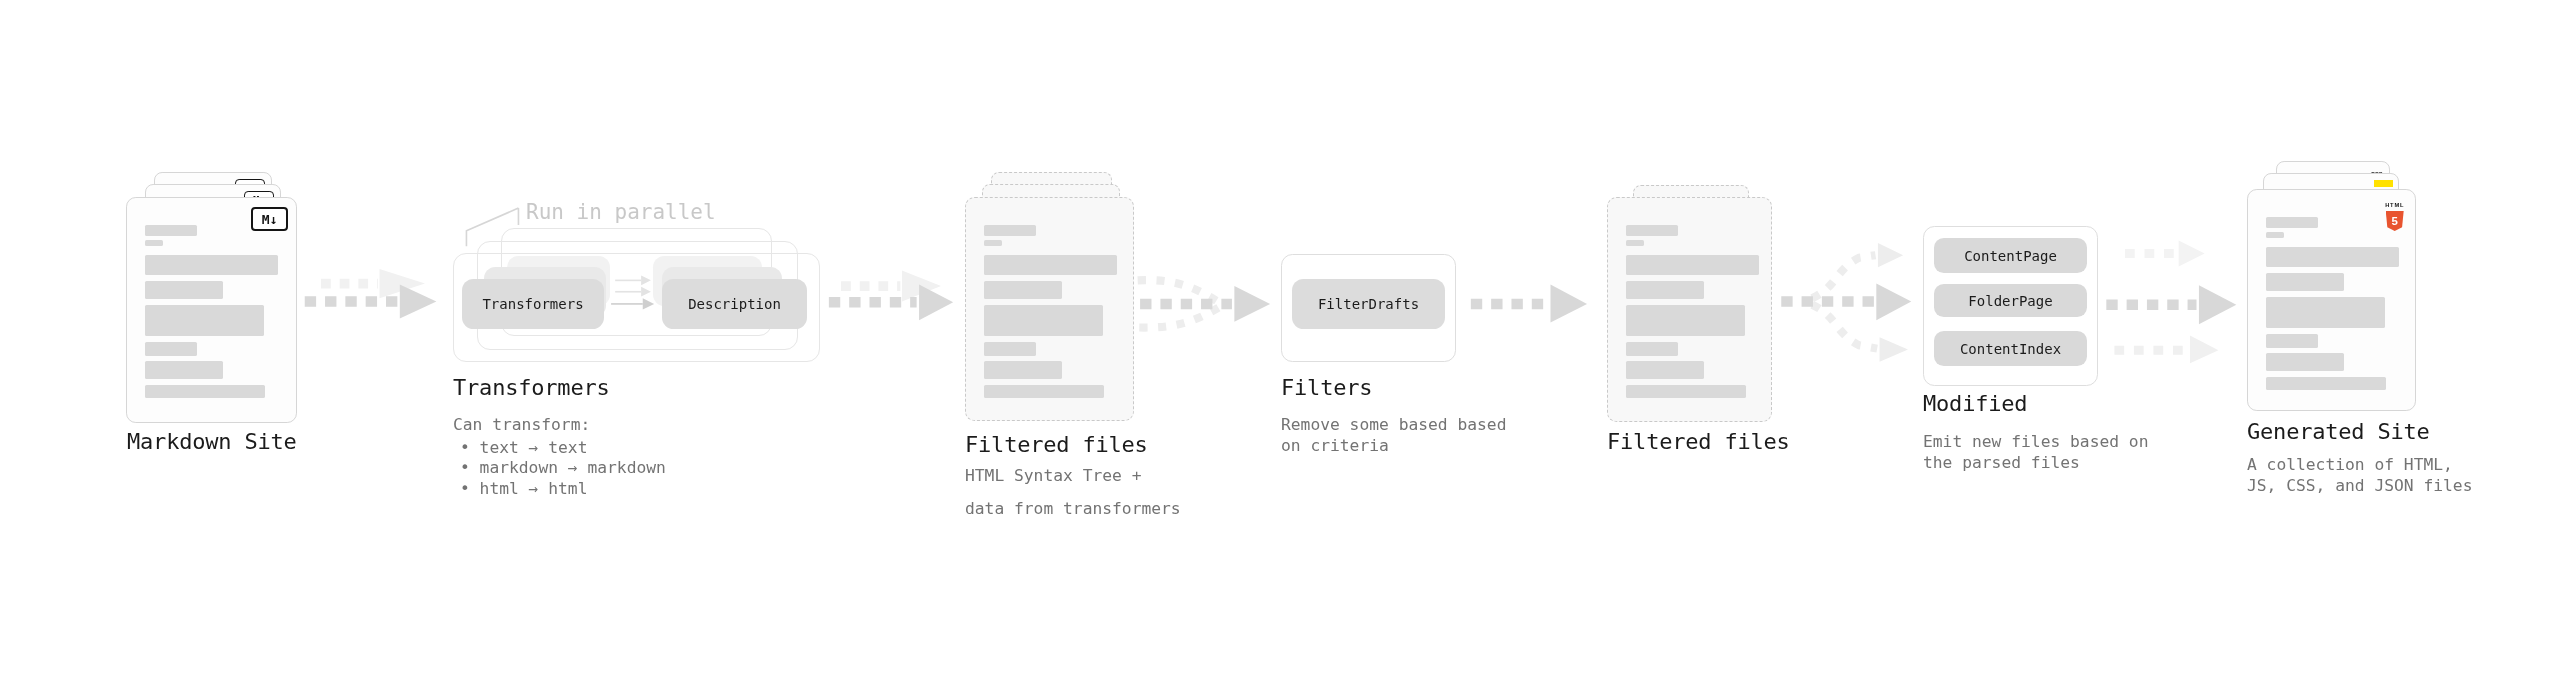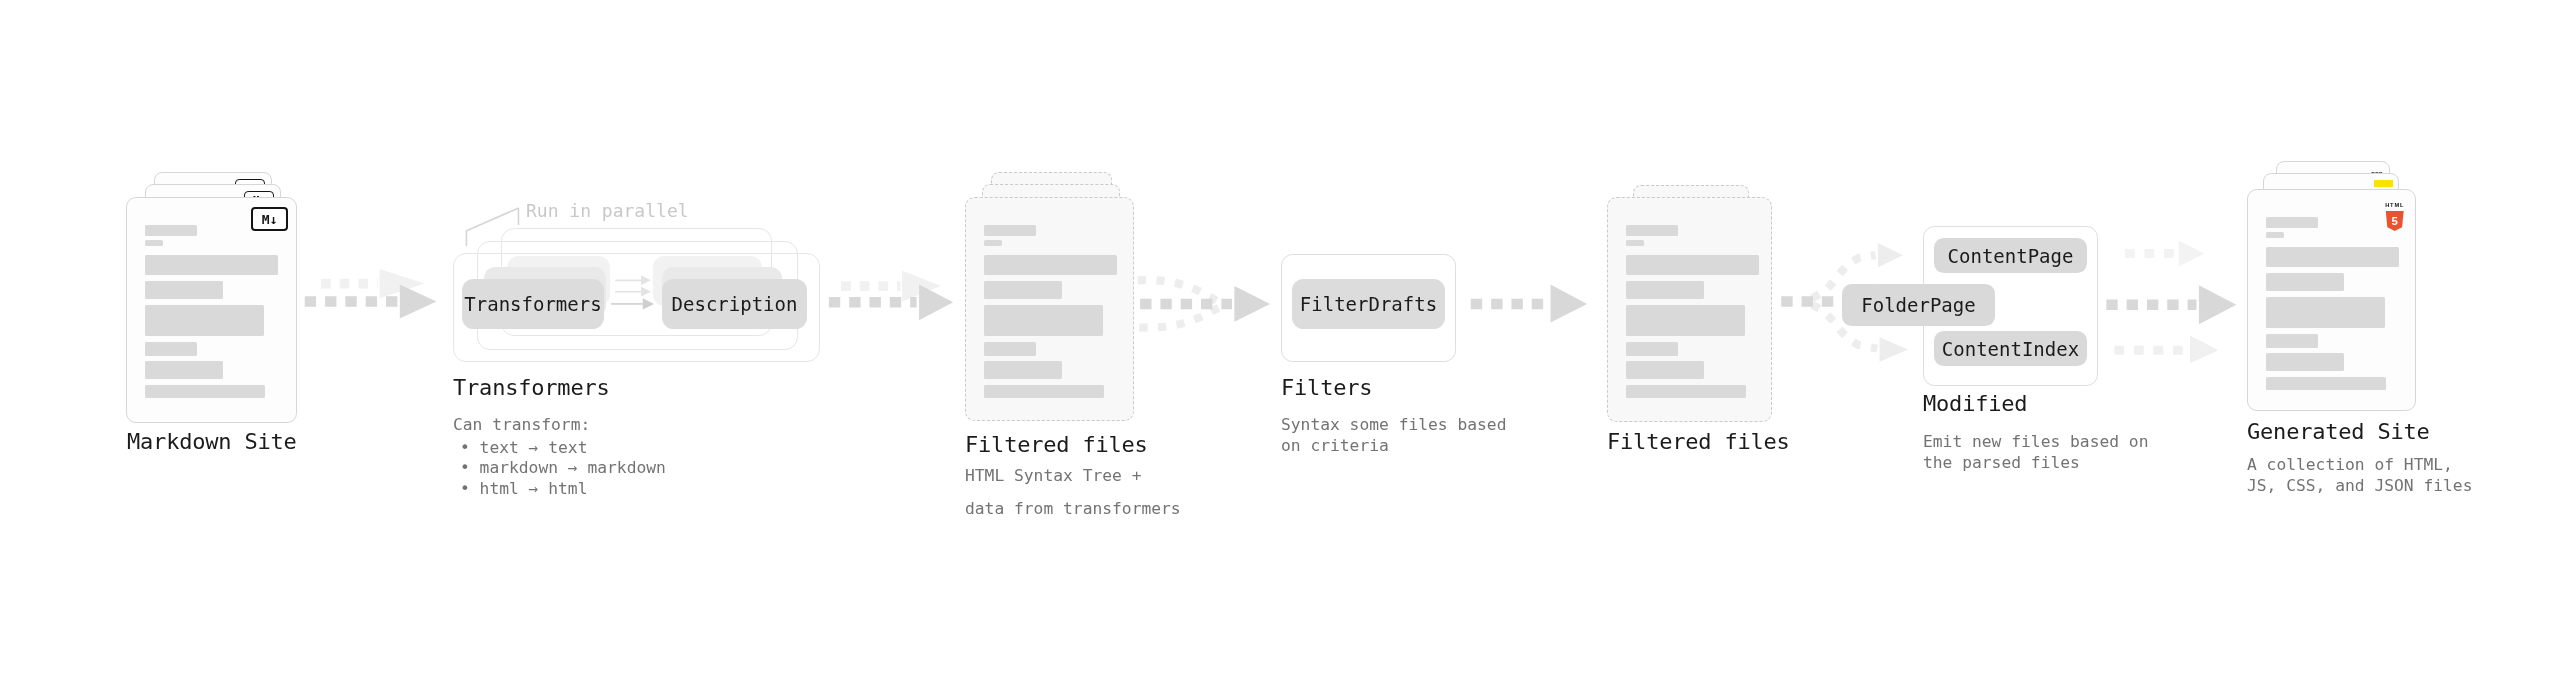--- a/index.html
+++ b/index.html
@@ -13,27 +13,27 @@
   .b1{top:27px;width:52px;height:11.4px}
   .b2{top:42px;width:18px;height:5.7px}
   .b3{top:57px;width:133px;height:19.5px}
   .b4{top:83px;width:78px;height:18px}
   .b5{top:107px;width:119px;height:31px}
   .b6{top:144px;width:52px;height:14px}
   .b7{top:163px;width:78px;height:18px}
   .b8{top:187px;width:120px;height:13px}
   .stage-label{position:absolute;font-size:22px;line-height:1.15;color:#1b1b1b;letter-spacing:-0.2px;white-space:nowrap}
   .caption{position:absolute;font-size:16.3px;line-height:1.2;color:#737373;white-space:nowrap}
-  .note{position:absolute;font-size:18px;color:#c8c8c8;white-space:nowrap}
+  .note{position:absolute;font-size:21px;color:#c8c8c8;white-space:nowrap}
   .outline{position:absolute;border:1.6px solid #e6e6e6;border-radius:13px;background:transparent}
   .ghost{position:absolute;border-radius:11.4px}
   .g1{background:#e9e9e9}
   .g2{background:#f2f2f2}
   .btn{position:absolute;background:#dcdcdc;border-radius:11.4px;display:flex;align-items:center;justify-content:center;
-       font-size:19px;color:#1b1b1b;white-space:nowrap}
+       font-size:14px;color:#1b1b1b;white-space:nowrap}
   .btn.small{background:#d9d9d9;border-radius:9.8px}
   .panel{position:absolute;background:#ffffff;border:1.6px solid #dedede;border-radius:11.4px}
   .md-icon{position:absolute;background:#fff;border:2.4px solid #141414;border-radius:4.1px;
            display:flex;align-items:center;justify-content:center;font-weight:bold;color:#141414}
   .md-icon.lg{width:32.5px;height:20.3px;right:8.1px;top:9px;font-size:13px}
   .md-icon.sm{width:28px;height:17px;right:5.7px;top:5.7px;font-size:10.6px;border-width:1.6px}
   .html5{position:absolute;right:9.8px;top:4.9px;width:21px;text-align:center}
   .html5 .cap{font-family:"Liberation Sans",sans-serif;font-weight:bold;font-size:5.7px;letter-spacing:0.8px;color:#111}
   .html5 .shield{width:18px;height:20.3px;margin:0.8px auto 0;background:#e8542f;
                  clip-path:polygon(0 0,100% 0,91% 82%,50% 100%,9% 82%);
@@ -164,21 +164,21 @@
     </div>
     <div class="stage-label" style="left:965px;top:432px">Filtered files</div>
     <div class="caption" style="left:965px;top:466px">HTML Syntax Tree +</div>
     <div class="caption" style="left:965px;top:499px">data from transformers</div>
   </section>
 
   <section>
     <div class="panel" style="left:1281px;top:254px;width:173px;height:106px"></div>
     <div class="btn" style="left:1292px;top:279px;width:153px;height:50px">FilterDrafts</div>
     <div class="stage-label" style="left:1281px;top:375px">Filters</div>
-    <div class="caption" style="left:1281px;top:415px">Syntax some files based</div>
+    <div class="caption" style="left:1281px;top:415px">Remove some based based</div>
     <div class="caption" style="left:1281px;top:436px">on criteria</div>
   </section>
 
   <section>
     <div class="card dashed" style="left:1633px;top:185px;width:114px;height:211px;border-radius:8.1px"></div>
     <div class="card dashed" style="left:1607px;top:197px;width:163px;height:223px">
       <i class="bar b1"></i>
       <i class="bar b2"></i>
       <i class="bar b3"></i>
       <i class="bar b4"></i>
@@ -186,21 +186,21 @@
       <i class="bar b6"></i>
       <i class="bar b7"></i>
       <i class="bar b8"></i>
     </div>
     <div class="stage-label" style="left:1607px;top:429px">Filtered files</div>
   </section>
 
   <section>
     <div class="panel" style="left:1923px;top:226px;width:173px;height:158px"></div>
     <div class="btn small" style="left:1934px;top:238px;width:153px;height:35px">ContentPage</div>
-    <div class="btn small" style="left:1842px;top:284px;width:153px;height:42px">FolderPage</div>
+    <div class="btn small" style="left:1934px;top:284px;width:153px;height:33px">FolderPage</div>
     <div class="btn small" style="left:1934px;top:331px;width:153px;height:35px">ContentIndex</div>
     <div class="stage-label" style="left:1923px;top:391px">Modified</div>
     <div class="caption" style="left:1923px;top:432px">Emit new files based on</div>
     <div class="caption" style="left:1923px;top:453px">the parsed files</div>
   </section>
 
   <section>
     <div class="card solid" style="left:2276px;top:161px;width:112px;height:211px;border-radius:8.1px">
       <span class="cssicon">
         <span class="cap">CSS</span>

